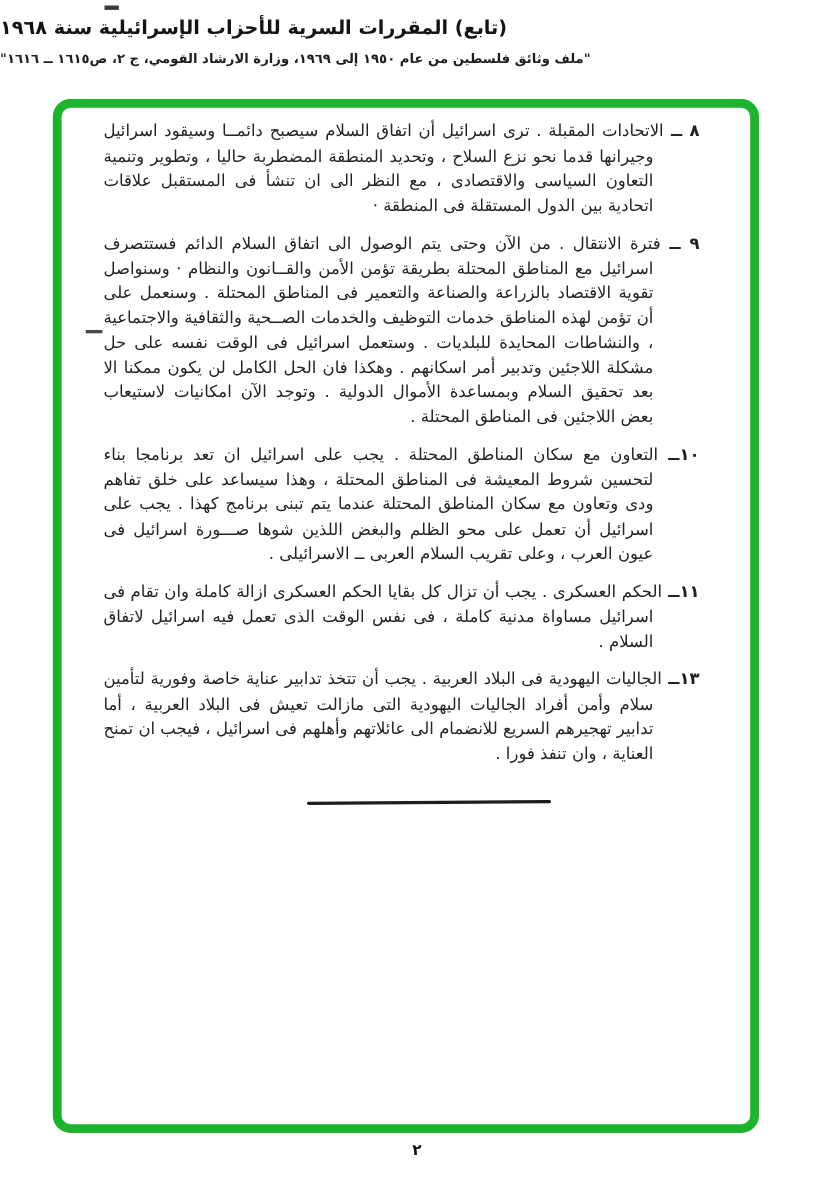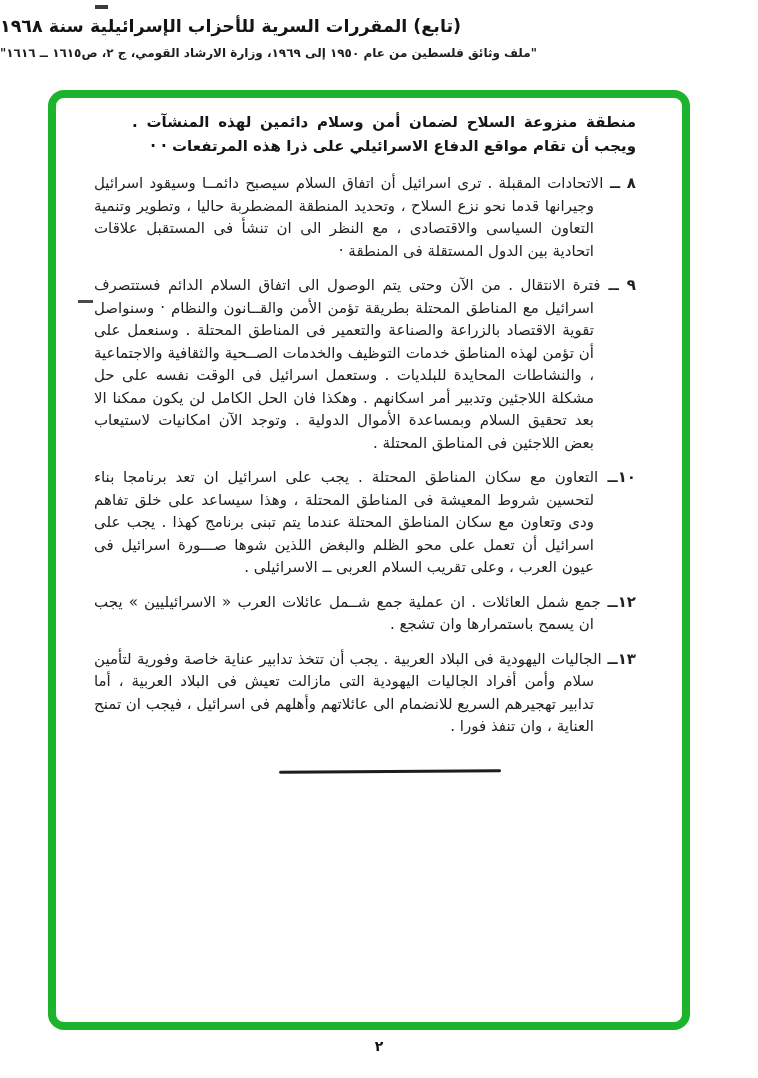--- a/index.html
+++ b/index.html
@@ -114,26 +114,25 @@
 <div class="artifact-dash-top"></div>
 
 <div class="doc-header">
   <div class="doc-title">(تابع) المقررات السرية للأحزاب الإسرائيلية سنة ١٩٦٨</div>
   <div class="doc-subtitle">"ملف وثائق فلسطين من عام ١٩٥٠ إلى ١٩٦٩، وزارة الارشاد القومي، ج ٢، ص١٦١٥ ــ ١٦١٦"</div>
 </div>
 
 <div class="green-frame">
   <div class="artifact-dash-margin"></div>
 
-  <p class="intro-paragraph">منطقة منزوعة السلاح لضمان أمن وسلام دائمين لهذه المنشآت . ويجب أن تقام مواقع الدفاع الاسرائيلي على ذرا هذه المرتفعات · ·</p>
 
   <div class="items-list" id="items-list">
       <div class="numbered-item"><span class="item-number">٨ ــ </span><span>الاتحادات المقبلة . ترى اسرائيل أن اتفاق السلام سيصبح دائمــا وسيقود اسرائيل وجيرانها قدما نحو نزع السلاح ، وتحديد المنطقة المضطربة حاليا ، وتطوير وتنمية التعاون السياسى والاقتصادى ، مع النظر الى ان تنشأ فى المستقبل علاقات اتحادية بين الدول المستقلة فى المنطقة ·</span></div>
       <div class="numbered-item"><span class="item-number">٩ ــ </span><span>فترة الانتقال . من الآن وحتى يتم الوصول الى اتفاق السلام الدائم فستتصرف اسرائيل مع المناطق المحتلة بطريقة تؤمن الأمن والقــانون والنظام · وسنواصل تقوية الاقتصاد بالزراعة والصناعة والتعمير فى المناطق المحتلة . وسنعمل على أن تؤمن لهذه المناطق خدمات التوظيف والخدمات الصــحية والثقافية والاجتماعية ، والنشاطات المحايدة للبلديات . وستعمل اسرائيل فى الوقت نفسه على حل مشكلة اللاجئين وتدبير أمر اسكانهم . وهكذا فان الحل الكامل لن يكون ممكنا الا بعد تحقيق السلام وبمساعدة الأموال الدولية . وتوجد الآن امكانيات لاستيعاب بعض اللاجئين فى المناطق المحتلة .</span></div>
       <div class="numbered-item"><span class="item-number">١٠ــ </span><span>التعاون مع سكان المناطق المحتلة . يجب على اسرائيل ان تعد برنامجا بناء لتحسين شروط المعيشة فى المناطق المحتلة ، وهذا سيساعد على خلق تفاهم ودى وتعاون مع سكان المناطق المحتلة عندما يتم تبنى برنامج كهذا . يجب على اسرائيل أن تعمل على محو الظلم والبغض اللذين شوها صـــورة اسرائيل فى عيون العرب ، وعلى تقريب السلام العربى ــ الاسرائيلى .</span></div>
-      <div class="numbered-item"><span class="item-number">١٢ــ </span><span>جمع شمل العائلات . ان عملية جمع شــمل عائلات العرب « الاسرائيليين » يجب ان يسمح باستمرارها وان تشجع .</span></div>
+      <div class="numbered-item"><span class="item-number">١١ــ </span><span>الحكم العسكرى . يجب أن تزال كل بقايا الحكم العسكرى ازالة كاملة وان تقام فى اسرائيل مساواة مدنية كاملة ، فى نفس الوقت الذى تعمل فيه اسرائيل لاتفاق السلام .</span></div>
       <div class="numbered-item"><span class="item-number">١٣ــ </span><span>الجاليات اليهودية فى البلاد العربية . يجب أن تتخذ تدابير عناية خاصة وفورية لتأمين سلام وأمن أفراد الجاليات اليهودية التى مازالت تعيش فى البلاد العربية ، أما تدابير تهجيرهم السريع للانضمام الى عائلاتهم وأهلهم فى اسرائيل ، فيجب ان تمنح العناية ، وان تنفذ فورا .</span></div>
     </div>
 
   <div class="divider-line"></div>
 </div>
 
 <div class="page-number">٢</div>
 
 </body></html>

